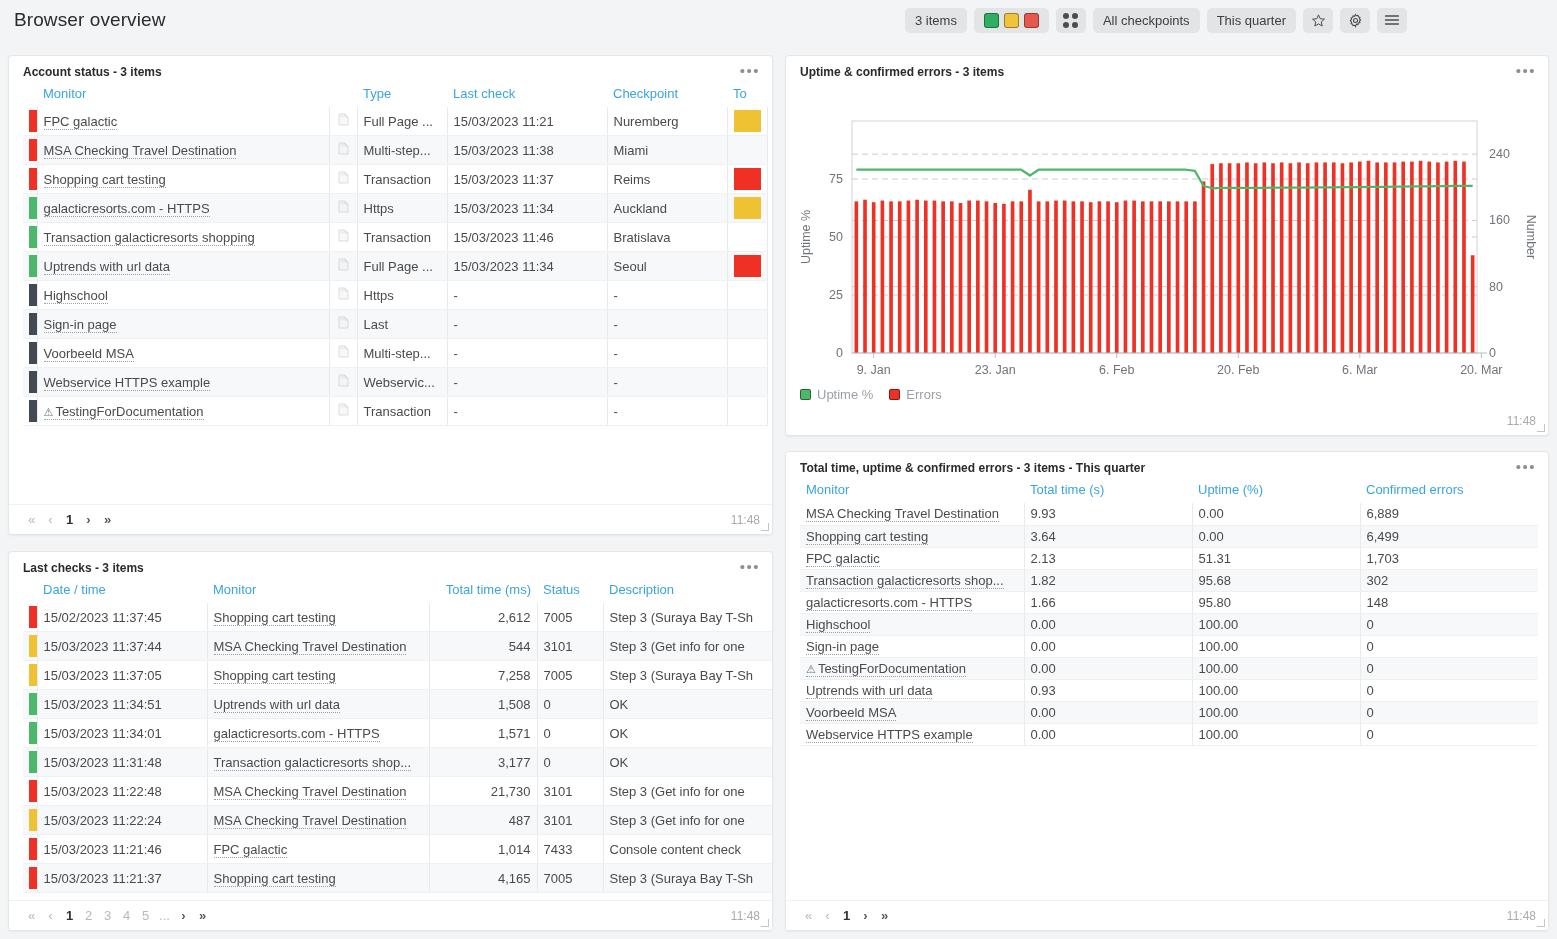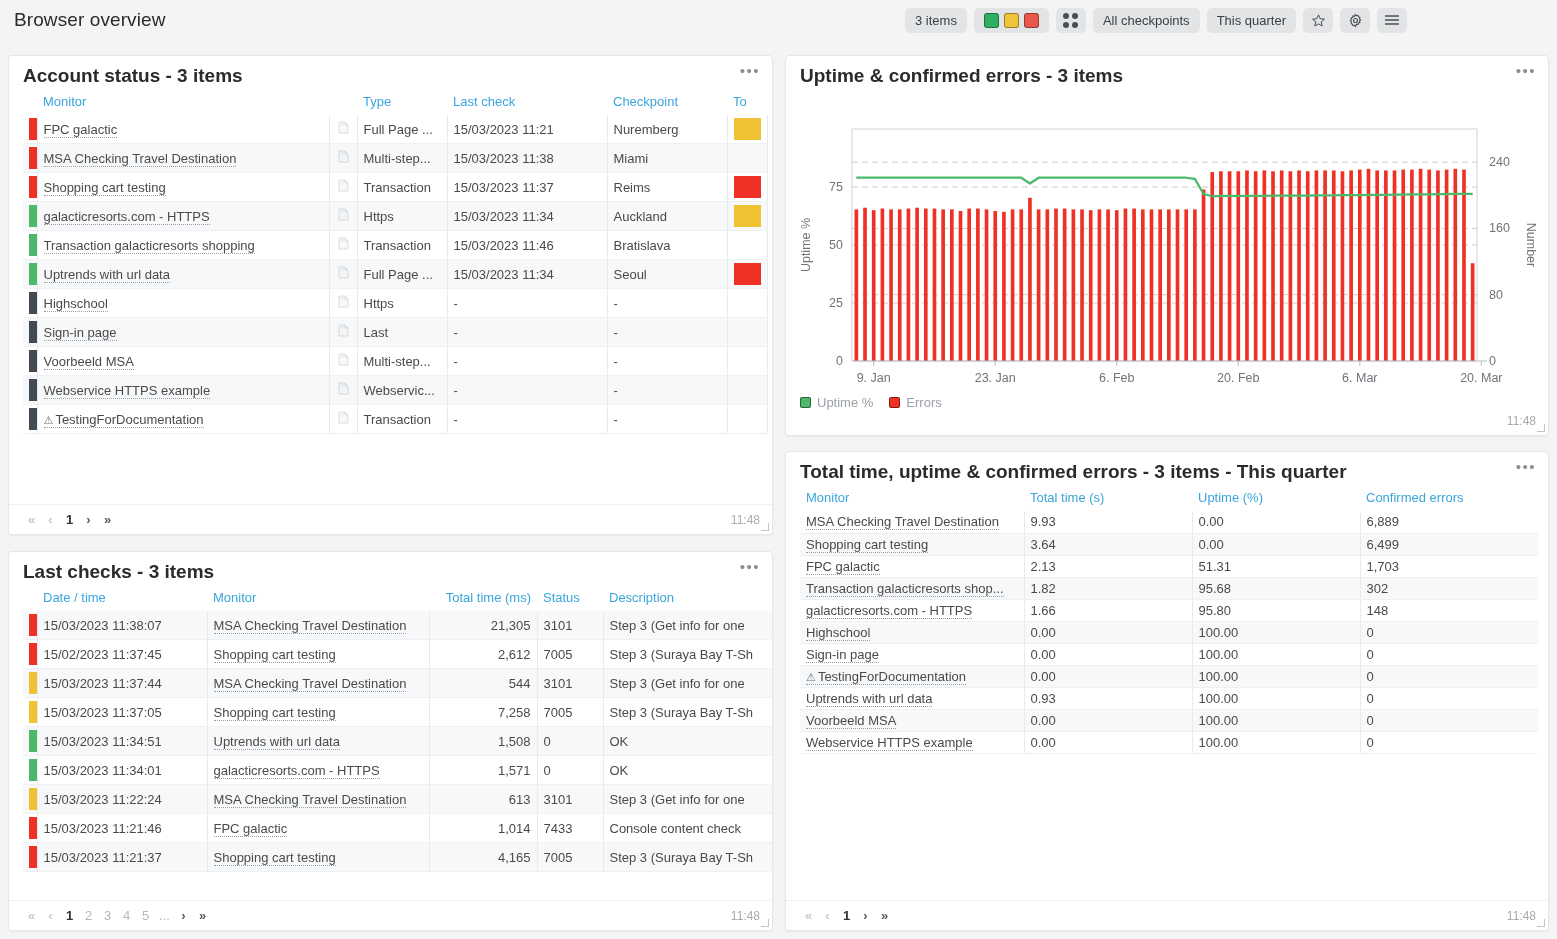--- a/index.html
+++ b/index.html
@@ -45,21 +45,21 @@
     background: #fff;
     border: 1px solid #e4e6e8;
     border-radius: 4px;
     box-shadow: 0 1px 2px rgba(0,0,0,.05);
     overflow: hidden;
   }
   .panel-head {
     display: flex; align-items: flex-start; justify-content: space-between;
     padding: 9px 12px 4px 14px;
   }
-  .panel-title { font-size: 19px; font-weight: bold; color: #2b2b2b; }
+  .panel-title { font-size: 12px; font-weight: bold; color: #2b2b2b; }
   .dots { color: #8d9093; font-size: 15px; letter-spacing: 1.5px; cursor: pointer; line-height: 11px; }
 
   
   table.grid { width: 100%; border-collapse: collapse; table-layout: fixed; }
   table.grid th {
     color: #3aa5dc; font-weight: normal; text-align: left;
     font-size: 13px; padding: 3px 6px 6px 6px; white-space: nowrap;
     border: none;
   }
   table.grid td {
@@ -399,30 +399,20 @@
             <tr>
           <th></th>
           <th>Date / time</th>
           <th>Monitor</th>
           <th style="text-align:right">Total time (ms)</th>
           <th>Status</th>
           <th>Description</th>
         </tr>
           </thead>
         <tbody id="checks-body">
-            <tr class="alt">
-              <td class="statcell">
-                <span class="statbar" style="background:#ee3124"></span>
-              </td>
-              <td>15/03/2023 11:38:07</td>
-              <td><span class="lnk">MSA Checking Travel Destination</span></td>
-              <td class="num">21,305</td>
-              <td>3101</td>
-              <td style="border-right:none">Step 3 (Get info for one</td>
-            </tr>
             <tr>
               <td class="statcell">
                 <span class="statbar" style="background:#ee3124"></span>
               </td>
               <td>15/02/2023 11:37:45</td>
               <td><span class="lnk">Shopping cart testing</span></td>
               <td class="num">2,612</td>
               <td>7005</td>
               <td style="border-right:none">Step 3 (Suraya Bay T-Sh</td>
             </tr>
@@ -461,25 +451,45 @@
                 <span class="statbar" style="background:#4cb86a"></span>
               </td>
               <td>15/03/2023 11:34:01</td>
               <td><span class="lnk">galacticresorts.com - HTTPS</span></td>
               <td class="num">1,571</td>
               <td>0</td>
               <td style="border-right:none">OK</td>
             </tr>
             <tr class="alt">
               <td class="statcell">
+                <span class="statbar" style="background:#4cb86a"></span>
+              </td>
+              <td>15/03/2023 11:31:48</td>
+              <td><span class="lnk">Transaction galacticresorts shop...</span></td>
+              <td class="num">3,177</td>
+              <td>0</td>
+              <td style="border-right:none">OK</td>
+            </tr>
+            <tr>
+              <td class="statcell">
+                <span class="statbar" style="background:#ee3124"></span>
+              </td>
+              <td>15/03/2023 11:22:48</td>
+              <td><span class="lnk">MSA Checking Travel Destination</span></td>
+              <td class="num">21,730</td>
+              <td>3101</td>
+              <td style="border-right:none">Step 3 (Get info for one</td>
+            </tr>
+            <tr class="alt">
+              <td class="statcell">
                 <span class="statbar" style="background:#efc233"></span>
               </td>
               <td>15/03/2023 11:22:24</td>
               <td><span class="lnk">MSA Checking Travel Destination</span></td>
-              <td class="num">613</td>
+              <td class="num">487</td>
               <td>3101</td>
               <td style="border-right:none">Step 3 (Get info for one</td>
             </tr>
             <tr>
               <td class="statcell">
                 <span class="statbar" style="background:#ee3124"></span>
               </td>
               <td>15/03/2023 11:21:46</td>
               <td><span class="lnk">FPC galactic</span></td>
               <td class="num">1,014</td>

